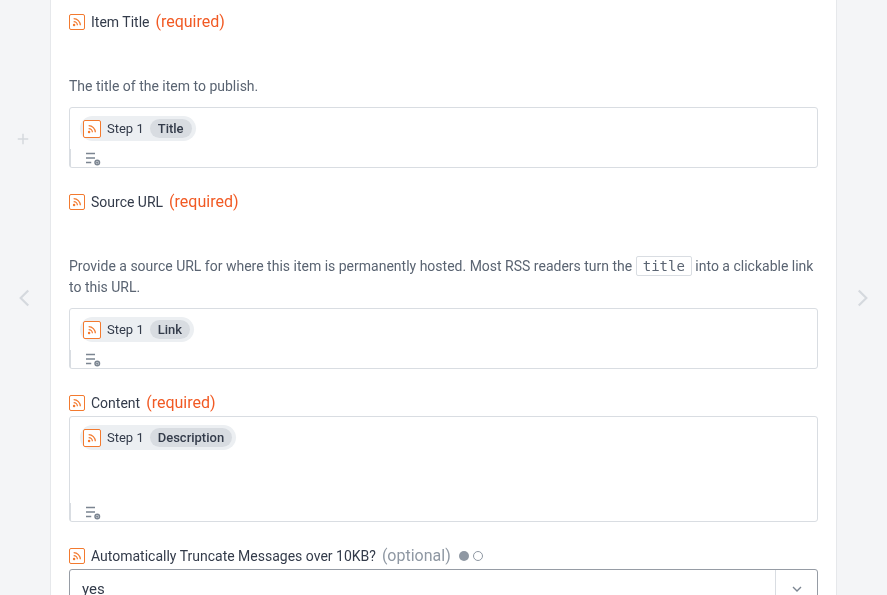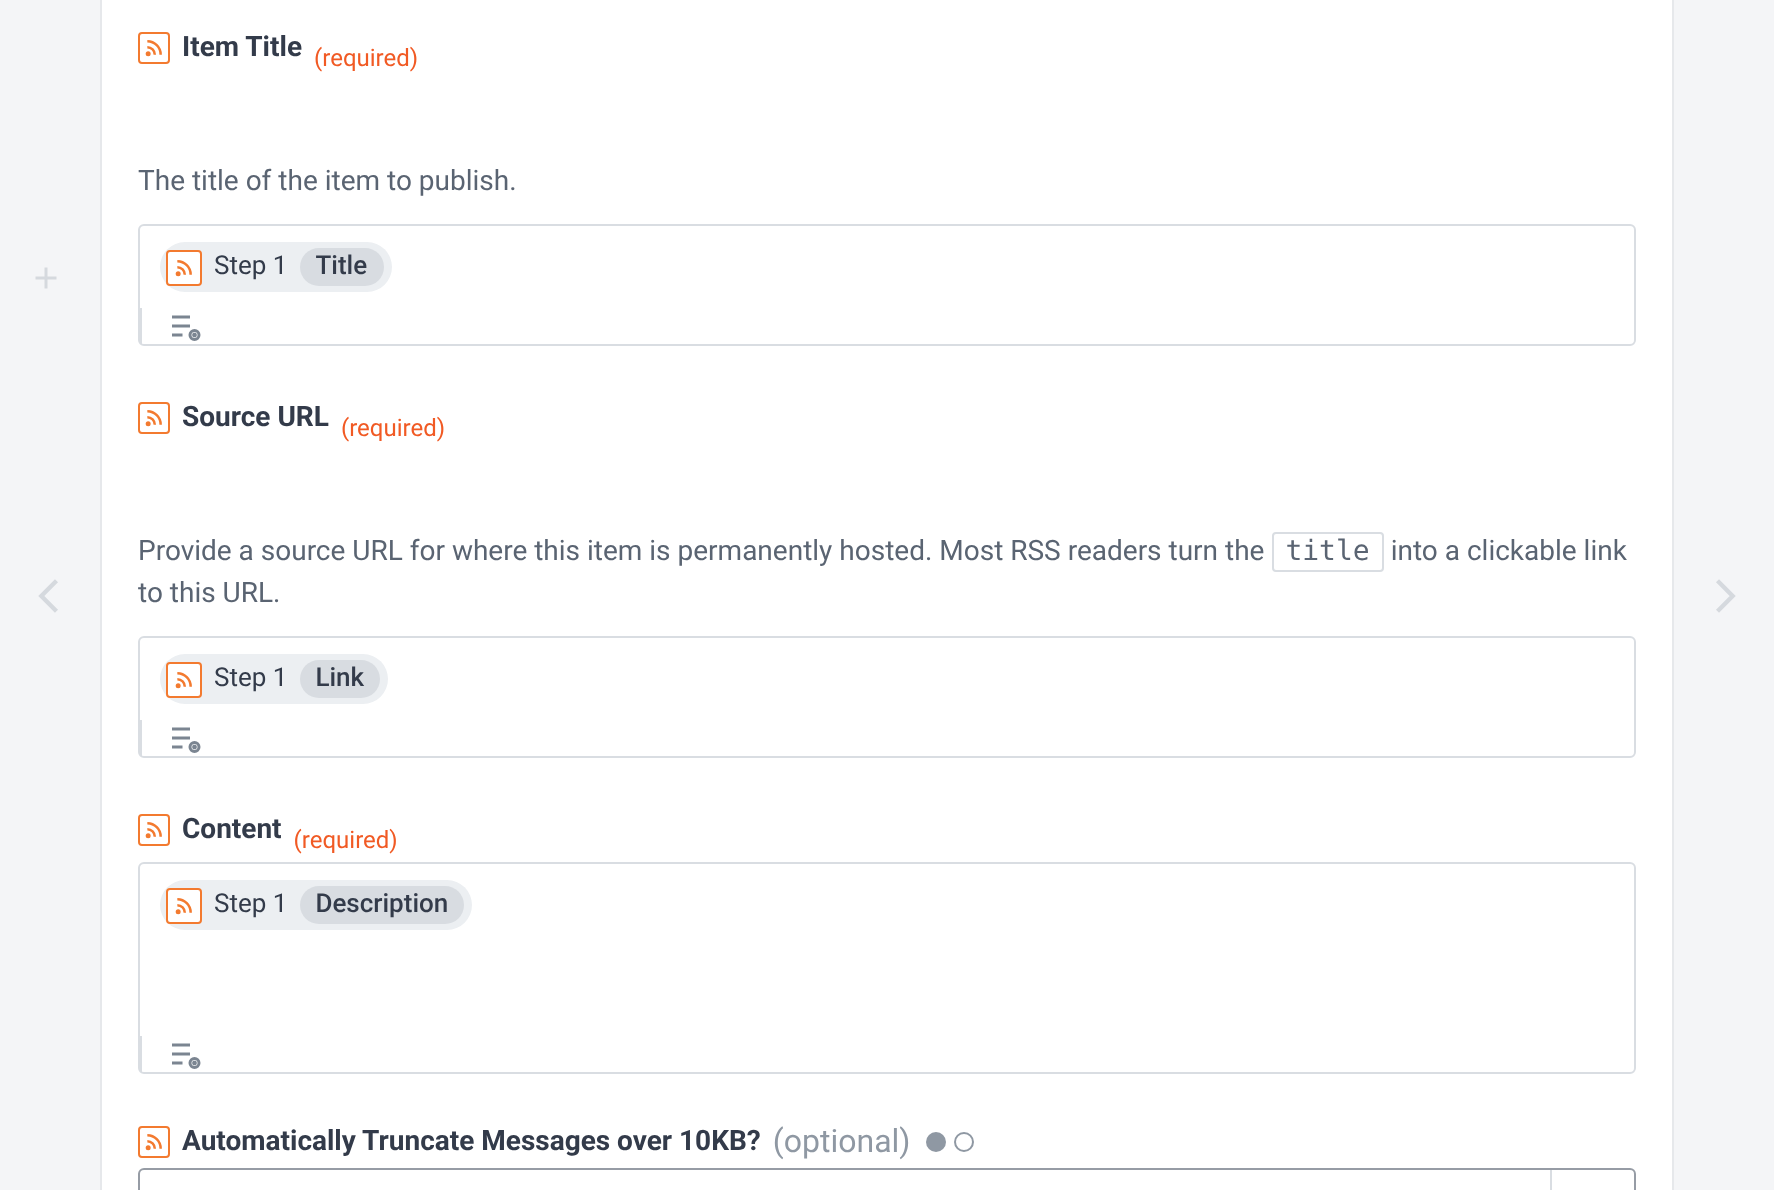--- a/index.html
+++ b/index.html
@@ -29,22 +29,22 @@
   .field-label-row {
     display: flex; align-items: center; gap: 6px;
     margin-bottom: 4px; flex-wrap: wrap;
   }
   .rss-icon {
     width: 16px; height: 16px; border: 1px solid #f37a2f;
     border-radius: 2px; display:inline-flex; align-items:center; justify-content:center;
     color:#f37a2f;
   }
   .rss-icon svg { display:block; }
-  .field-label { font-weight: 700; color:#333b4a; }
-  .req-tag { color:#f15a24; font-size:12px;margin-top:10px; }
+  .field-label { font-weight: 400; color:#333b4a; }
+  .req-tag { color:#f15a24; font-size:16px; }
   .opt-tag { color:#8f98a3; font-size:16px; }
   .field-help { color:#5a6472; font-size:14px; margin-bottom:10px; line-height:1.5;margin-top:45px; }
   .field-help .code {
     font-family: ui-monospace, SFMono-Regular, Menlo, Consolas, monospace;
     background:#fff; border:1px solid #d9dde2; padding:1px 6px; border-radius:2px;
     color:#5a6472;
   }
   .field-help a { color:#3a80d2; text-decoration:none; }
 
   .input-box {

